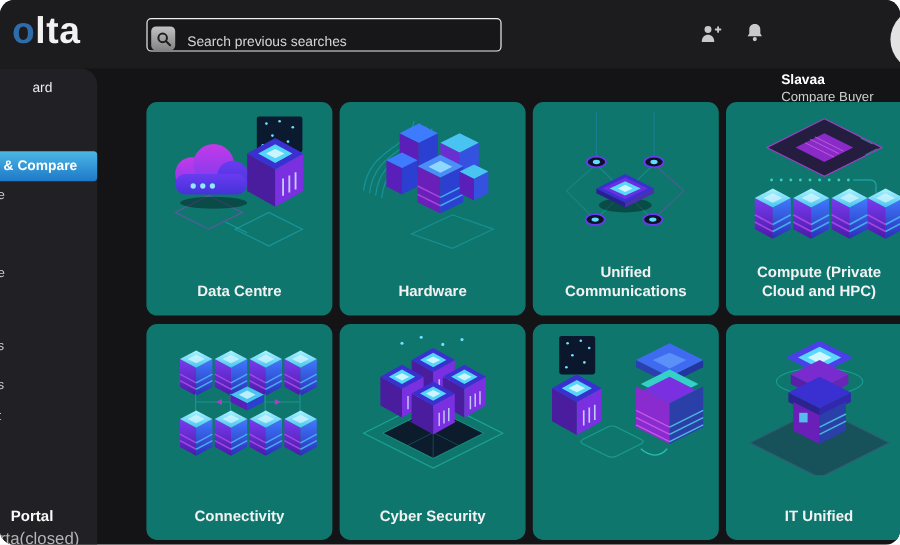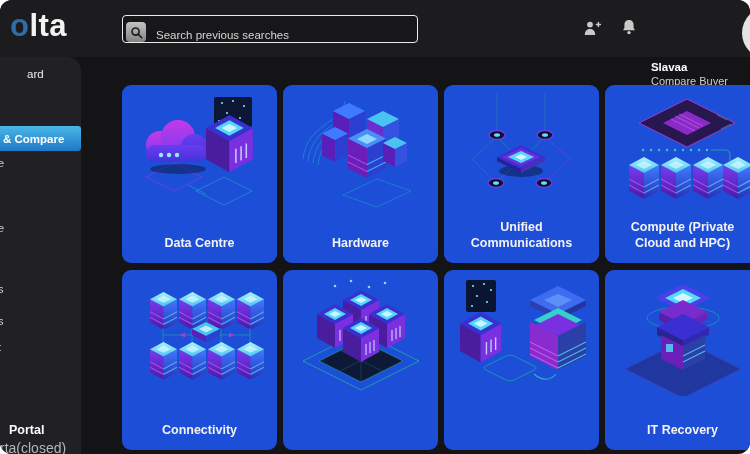--- a/index.html
+++ b/index.html
@@ -26,21 +26,21 @@
   .frag{position:absolute;color:#ececec;font-size:11.5px;white-space:nowrap;cursor:pointer;}
   .frag.dim{color:#cfcfcf;font-size:11px;}
   .active-item{position:absolute;left:0;top:69px;width:81px;height:25px;
           background:linear-gradient(#4ab7e6,#1e78c8);color:#fff;font-weight:bold;font-size:11.5px;
           display:flex;align-items:center;padding-left:3px;border-radius:0 3px 3px 0;box-sizing:border-box;cursor:pointer;}
   .portal-title{position:absolute;left:9px;top:366px;font-weight:bold;font-size:12.5px;color:#fafafa;cursor:pointer;}
   .portal-sub{position:absolute;left:0;top:383px;font-size:14px;color:#b5b5b5;cursor:pointer;}
   
   .cards{position:absolute;left:122px;top:85px;display:grid;
          grid-template-columns:repeat(4,155px);grid-template-rows:178px 180px;gap:7px 6px;}
-  .card{background:#1d4ed8;border-radius:9px;display:flex;flex-direction:column;align-items:center;cursor:pointer;}
+  .card{background:#0f766e;border-radius:9px;display:flex;flex-direction:column;align-items:center;cursor:pointer;}
   .card svg{margin-top:8px;flex:0 0 auto;}
   .card .label{margin-top:auto;font-size:12.5px;font-weight:bold;color:#f2f2f2;text-align:center;
          line-height:1.3;padding:0 10px 12px;}
 </style>
 </head>
 <body>
 
 <svg width="0" height="0" style="position:absolute" aria-hidden="true">
   <defs>
     <linearGradient id="gTop" x1="0" y1="0" x2="0" y2="1">
@@ -272,20 +272,21 @@
             <circle cx="94" cy="5" r="1.3"></circle>
           </g>
         <polygon points="70,54 128,83 70,112 12,83" fill="none" stroke="#1fae9e" stroke-width="1" opacity=".8"></polygon>
         <polygon points="70,62 112,83 70,104 28,83" fill="#0d1326" stroke="#1fae9e" stroke-width=".6" opacity=".9"></polygon>
         <path d="M49 72 L91 93 M91 72 L49 93 M70 62 V104" stroke="#1fae9e" stroke-width=".5" opacity=".5"></path>
         <use href="#cube" transform="translate(52,12)"></use>
         <use href="#cube" transform="translate(26,26)"></use>
         <use href="#cube" transform="translate(78,26)"></use>
         <use href="#cube" transform="translate(52,40)"></use>
       </svg>
+      <div class="label">Cyber Security</div>
     </div>
 
     <div class="card">
       <svg width="140" height="118" viewBox="0 0 140 118">
         <rect x="14" y="2" width="30" height="32" rx="2" fill="#0b1228" opacity=".95"></rect>
         <circle cx="21" cy="8" r="1.1" fill="#6fe2ff"></circle>
           <circle cx="32" cy="6" r="1.1" fill="#6fe2ff"></circle>
         <circle cx="39" cy="12" r="1.1" fill="#6fe2ff"></circle>
           <circle cx="25" cy="18" r="1.1" fill="#6fe2ff"></circle>
         <circle cx="35" cy="24" r="1.1" fill="#6fe2ff"></circle>
@@ -321,17 +322,17 @@
           <polygon points="28,16 52,28 28,40 4,28" fill="#7a2bd0"></polygon>
           <polygon points="2,43 28,56 28,64 2,51" fill="#2a2390"></polygon>
           <polygon points="28,56 54,43 54,51 28,64" fill="#3228b0"></polygon>
           <polygon points="28,30 54,43 28,56 2,43" fill="#3a2fd0"></polygon>
           <polygon points="6,51 28,62 28,86 6,75" fill="#6a1fb8"></polygon>
           <polygon points="28,62 50,51 50,75 28,86" fill="#2b3fa8"></polygon>
           <rect x="11" y="60" width="7" height="8" fill="#54d6f8" opacity=".85"></rect>
           <path d="M28 72 L50 61 M28 78 L50 67" stroke="#4fd8e8" stroke-width="1.2" opacity=".8"></path>
         </g>
       </svg>
-      <div class="label">IT Recovery</div>
+      <div class="label">IT Unified</div>
     </div>
 
   </main>
 </div>
 
 </body></html>

